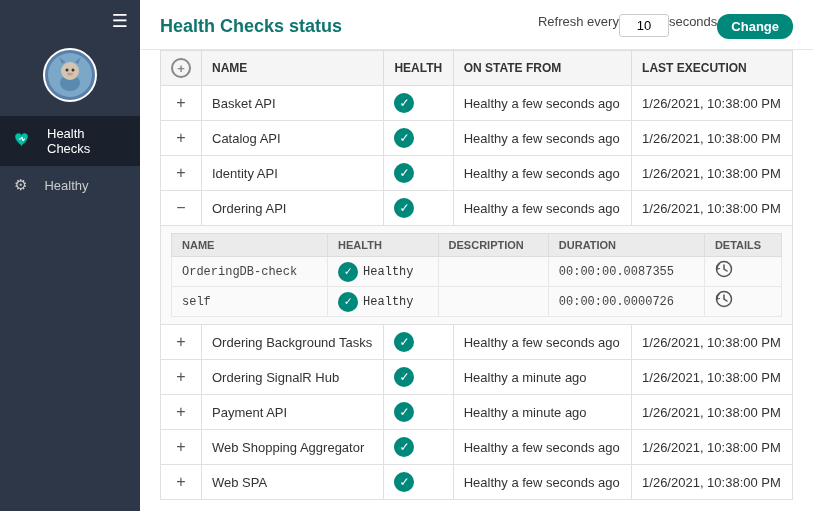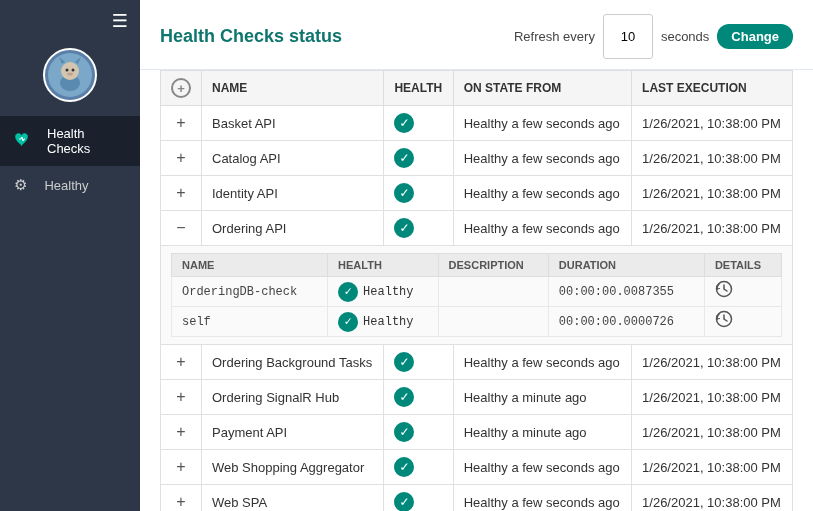--- a/index.html
+++ b/index.html
@@ -76,30 +76,29 @@
       padding: 14px 20px 10px 20px;
       border-bottom: 1px solid #e2e8f0;
     }
     .page-title {
       font-size: 18px;
       font-weight: bold;
       color: #0f766e;
     }
     .refresh-controls {
       display: flex;
-      align-items: center;
-      gap: 8px;
+      align-items: flex-start;
       font-size: 13px;
       color: #444;
     }
     .refresh-input {
       width: 50px;
       border: 1px solid #ccc;
       border-radius: 3px;
-      padding: 14px 6px;
+      padding: 3px 6px;
       text-align: center;
       font-size: 13px;
     }
     .change-btn {
       background: #00897b;
       color: #fff;
       border: none;
       border-radius: 12px;
       padding: 5px 14px;
       font-size: 13px;

